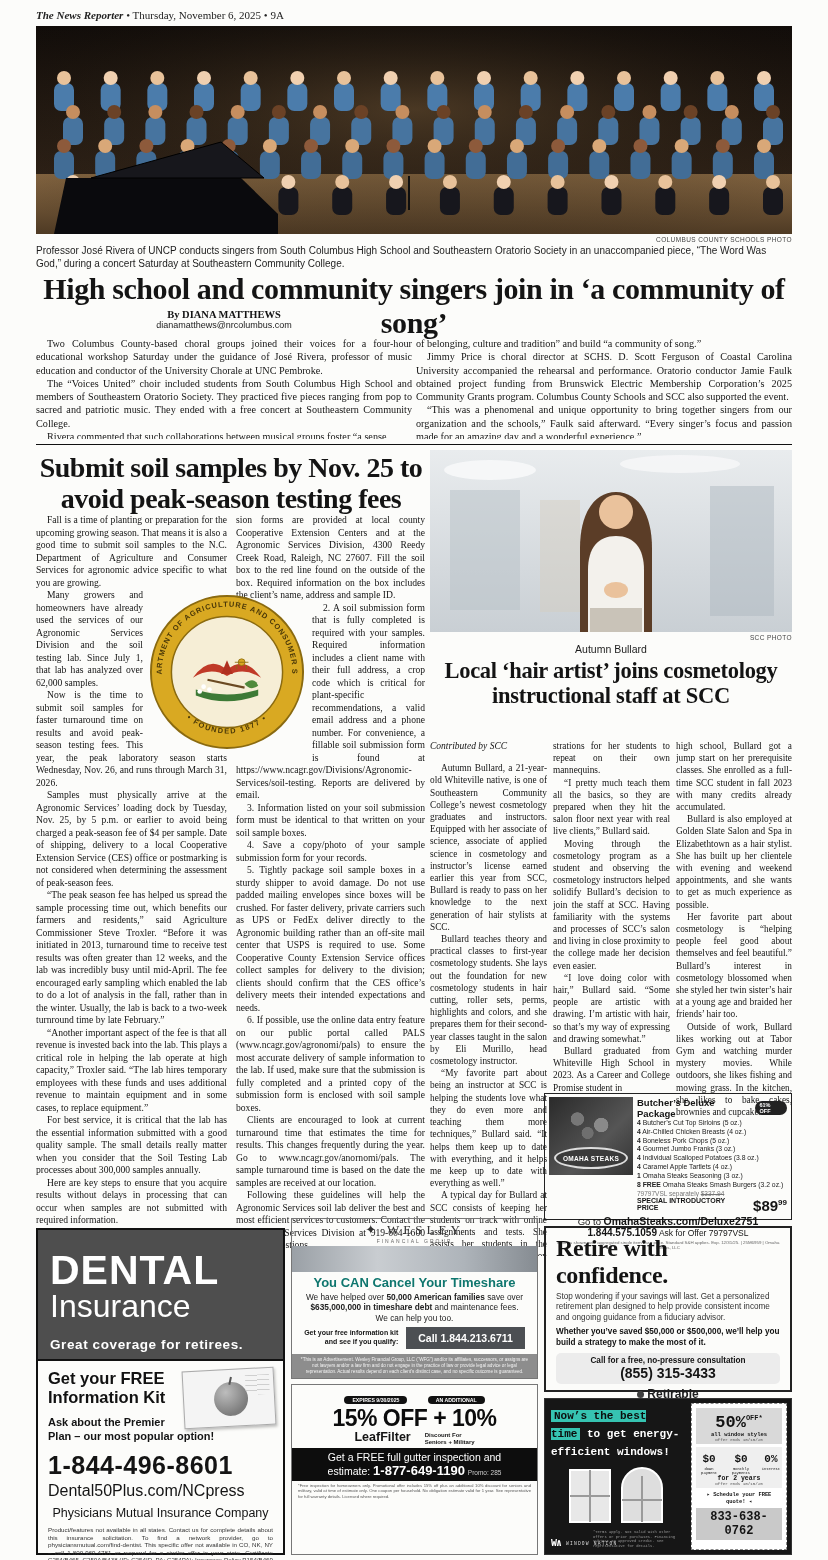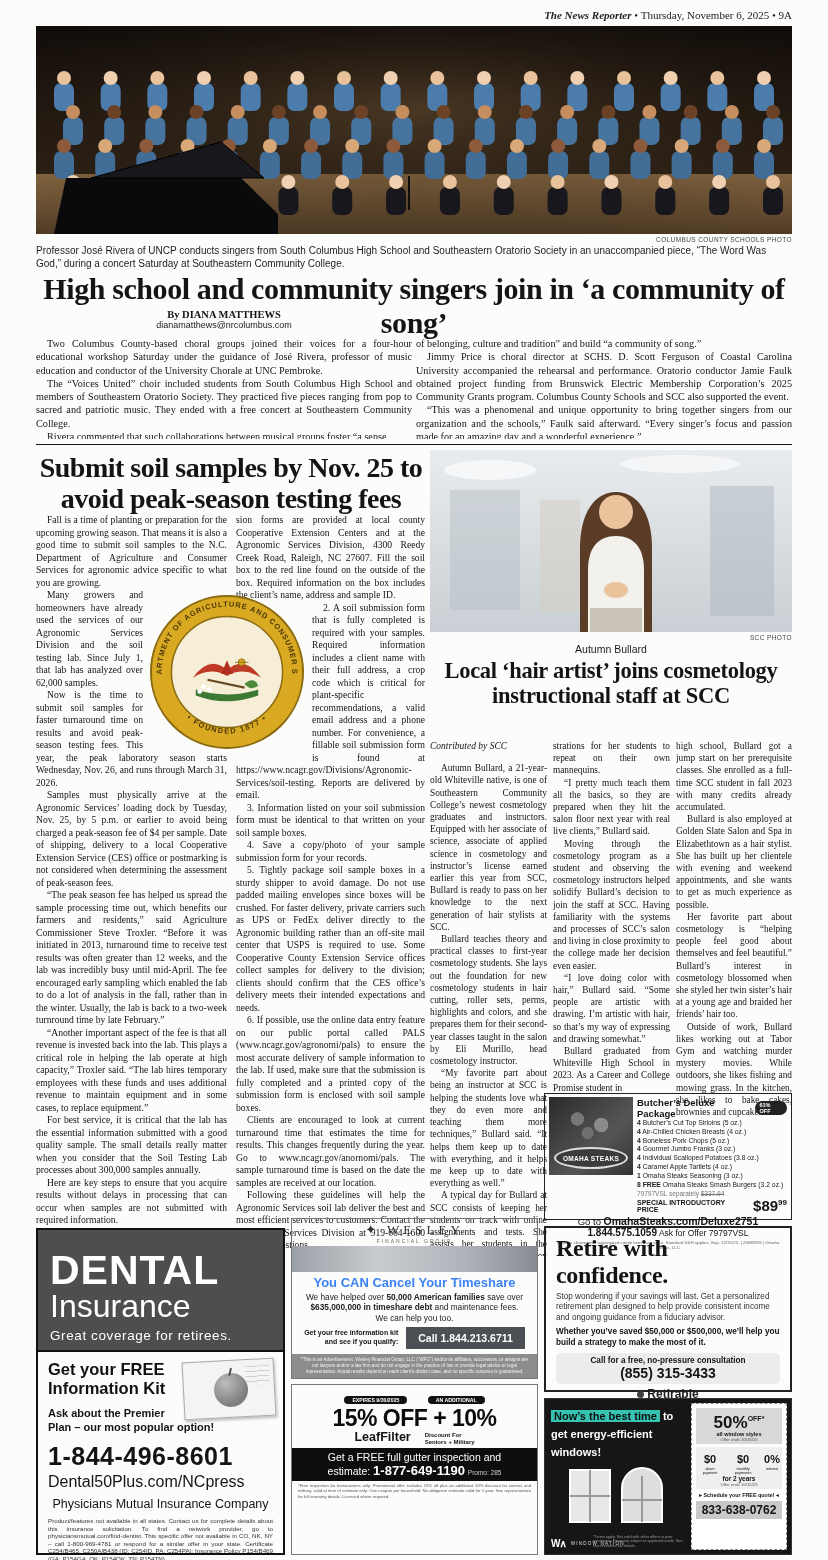--- a/index.html
+++ b/index.html
@@ -1,21 +1,21 @@
 <!DOCTYPE html>
 <html lang="en"><head>
 <meta charset="utf-8">
 <style>
   *{margin:0;padding:0;box-sizing:border-box}
   body{background:#888;font-family:"Liberation Serif",serif}
   .sheet{position:relative;width:828px;height:1560px;margin:0 auto;background:#fcfcfa;color:#141414;overflow:hidden}
   .abs{position:absolute}
 
   
-  #masthead{top:9px;left:36px;width:756px;text-align:right;font-size:11px;color:#222}
+  #masthead{top:9px;left:36px;width:756px;text-align:left;font-size:11px;color:#222}
   #masthead .nm{font-style:italic;font-weight:700}
 
   
   #top-photo{top:26px;left:36px;width:756px;height:208px;background:#15100c;overflow:hidden}
   .credit{font-family:"Liberation Sans",sans-serif;font-size:6.5px;letter-spacing:.4px;color:#444;text-align:right}
   #credit1{top:236px;left:36px;width:756px}
   #caption1{top:245px;left:36px;width:756px;font-family:"Liberation Sans",sans-serif;font-size:10px;line-height:12.5px;color:#1d1d1d}
   #headline1{top:272px;left:36px;width:756px;text-align:center;font-size:30px;font-weight:700;letter-spacing:-.4px}
   #byline{top:309px;left:36px;width:376px;text-align:center}
   #byline .by{font-size:10.5px;font-weight:700}
@@ -52,55 +52,55 @@
   #om-photo{position:relative;width:84px;height:78px;background:linear-gradient(135deg,#2a2a2a,#555 60%,#333);}
   #om-photo .food{position:absolute;left:8px;top:6px;width:68px;height:40px;background:radial-gradient(circle at 30% 40%,#777 12%,transparent 13%),radial-gradient(circle at 65% 55%,#8a8a8a 14%,transparent 15%),radial-gradient(circle at 45% 75%,#6f6f6f 12%,transparent 13%);}
   #om-logo{position:absolute;left:5px;bottom:6px;width:74px;height:22px;background:#3b3b3b;border:2px solid #ddd;border-radius:50%;color:#fff;font-size:6.5px;font-weight:700;display:flex;align-items:center;justify-content:center;letter-spacing:.3px}
   #om-title-row{display:flex;align-items:center;gap:4px}
   #om-title{font-size:9.5px;font-weight:700}
   #om-badge{background:#222;color:#fff;font-size:5.5px;font-weight:700;border-radius:7px;padding:1px 5px}
   #om-items div{font-size:6.8px;line-height:8.8px;color:#222}
   #om-items .qty{font-weight:700}
   #om-skurow{font-size:6.5px;color:#777;margin-top:1px}
   #om-skurow .strike{text-decoration:line-through}
-  #om-introrow{display:flex;align-items:center;gap:11px}
+  #om-introrow{display:flex;align-items:flex-start;gap:11px}
   #om-intro{font-size:7px;font-weight:700}
   #om-price{font-size:15px;font-weight:800}
   #om-price sup{font-size:8px}
   #om-cta{text-align:center;font-size:9.5px;margin-top:1px}
   #om-cta b{font-size:10.5px}
   #om-phone{text-align:center;font-size:8.5px}
   #om-phone b{font-size:10px}
   #om-fine{font-size:4.4px;color:#666;text-align:center;margin-top:2px}
 
   
   #ad-dental{top:1228px;left:36px;width:249px;height:327px;border:2px solid #111;font-family:"Liberation Sans",sans-serif}
   #dent-head{background:#4e4e4e;color:#fff;padding:20px 12px 7px;border-bottom:2px solid #111}
   #dent-title{font-size:41px;font-weight:700;letter-spacing:1px;line-height:40px}
   #dent-sub{font-size:32px;font-weight:300;line-height:33px}
-  #dent-tag{font-size:13.5px;font-weight:400;letter-spacing:.6px;margin-top:5px}
+  #dent-tag{font-size:13.5px;font-weight:700;letter-spacing:.6px;margin-top:14px}
   #dent-body{padding:8px 10px 0;position:relative}
   #dent-offer{font-size:16.5px;font-weight:700;line-height:19px;color:#111}
   #dent-kit{position:absolute;right:8px;top:8px;width:92px;height:58px;background:#f4f4f4;border:1px solid #aaa;transform:rotate(-3deg);box-shadow:1px 2px 3px rgba(0,0,0,.25)}
   #dent-kit .apple{position:absolute;left:30px;top:12px;width:34px;height:34px;border-radius:50%;background:radial-gradient(circle at 35% 30%,#bdbdbd,#7c7c7c 70%)}
   #dent-kit .stem{position:absolute;left:46px;top:7px;width:2px;height:8px;background:#555;transform:rotate(15deg)}
   #dent-kit .lines{position:absolute;right:4px;top:6px;width:24px;height:20px;background:repeating-linear-gradient(#cfcfcf 0 1px,transparent 1px 5px)}
   #dent-ask{font-size:11px;font-weight:700;line-height:13.5px;margin-top:9px}
   #dent-phone{font-size:25px;font-weight:800;letter-spacing:.5px;margin-top:8px}
   #dent-url{font-size:16px;font-weight:400;margin-top:2px}
   #dent-co{font-size:12.5px;text-align:center;margin-top:6px}
   #dent-fine{font-size:6.2px;line-height:7.6px;color:#333;margin-top:6px;text-align:justify}
   #dent-code{font-size:6.2px;color:#333;margin-top:2px}
 
   
   #ad-wesley{top:1218px;left:291px;width:247px;height:161px;border:1px solid #777;font-family:"Liberation Sans",sans-serif;text-align:center}
   #wes-logo{font-family:"Liberation Serif",serif;font-size:13px;letter-spacing:4px;color:#333;padding-top:3px}
   #wes-logosub{font-size:5px;letter-spacing:2px;color:#666}
   #wes-hero{height:26px;background:linear-gradient(90deg,#9aa0a6,#c9cdd1 35%,#aeb4ba 70%,#868c92);margin-top:2px}
-  #wes-hl{font-size:13px;font-weight:800;color:#3b82f6;margin-top:3px}
+  #wes-hl{font-size:13px;font-weight:800;color:#0f766e;margin-top:3px}
   #wes-body{font-size:8.3px;line-height:10.3px;color:#222;padding:2px 12px 0}
   #wes-cta{display:flex;align-items:center;justify-content:center;gap:8px;margin-top:4px}
   #wes-cta .lbl{font-size:7px;font-weight:700;line-height:8.5px;text-align:right}
   #wes-btn{background:#4c4f53;color:#fff;font-size:10.5px;font-weight:700;padding:5px 12px}
   #wes-fine{background:#8d8d8d;color:#f2f2f2;font-size:4.6px;line-height:6px;padding:3px 8px;margin-top:5px;text-align:center}
 
   
   #ad-leaf{top:1384px;left:291px;width:247px;height:171px;border:1px solid #777;font-family:"Liberation Sans",sans-serif}
   #lf-top{position:relative;height:56px;background:linear-gradient(110deg,#222a31 55%,#39444d);color:#dfe3e6;padding:6px 8px}
   #lf-top .hl{font-size:12.5px;line-height:14px;font-weight:400;width:130px}
@@ -127,21 +127,21 @@
   #ret-body{font-size:8.2px;line-height:10.4px;color:#333;margin-top:3px}
   #ret-bold{font-size:8.2px;line-height:10.4px;font-weight:700;color:#111;margin-top:4px}
   #ret-pill{background:#ececec;border-radius:5px;text-align:center;padding:3px 2px;margin-top:5px}
   #ret-pill .c1{font-size:8.2px;font-weight:700}
   #ret-pill .c2{font-size:14px;font-weight:800}
   #ret-logo{text-align:center;font-size:12px;font-weight:800;color:#1d1d1d;margin-top:3px}
   #ret-logo .dot{display:inline-block;width:7px;height:7px;border-radius:50%;background:#3f3f3f;margin-right:3px}
   #ret-fine{font-size:4.6px;line-height:5.8px;color:#777;text-align:center;margin-top:2px}
 
   
-  #ad-window{top:1398px;left:544px;width:248px;height:157px;background:#161616;border:1px solid #333;display:grid;grid-template-columns:142px 1fr;font-family:Liberation Sans, sans-serif}
+  #ad-window{top:1398px;left:544px;width:248px;height:157px;background:#161616;border:1px solid #333;display:grid;grid-template-columns:142px 1fr;font-family:Liberation Mono, monospace}
   #wn-left{position:relative;padding:7px 6px;color:#fff}
   #wn-hl .hi{background:#36c3b1;color:#0c0c0c;font-weight:800;font-size:11px;padding:0 3px;line-height:15px}
   #wn-hl .rest{color:#fff;font-weight:800;font-size:11px;line-height:15px}
   #wn-window{margin:4px auto 0;display:block}
   #wn-logorow{position:absolute;left:6px;bottom:5px;display:flex;gap:5px;align-items:center}
   #wn-mark{color:#fff;font-size:10px;font-weight:800;letter-spacing:-1px}
   #wn-name{font-size:4.6px;letter-spacing:1.2px;color:#ddd}
   #wn-terms{position:absolute;right:4px;bottom:5px;width:90px;font-size:3.8px;line-height:4.8px;color:#999}
   #wn-right{background:#fff;margin:4px;border:1px dashed #888;padding:4px 4px 3px;display:flex;flex-direction:column;gap:3px;text-align:center}
   .wn-coupon{background:#d9d9d9;padding:2px}

